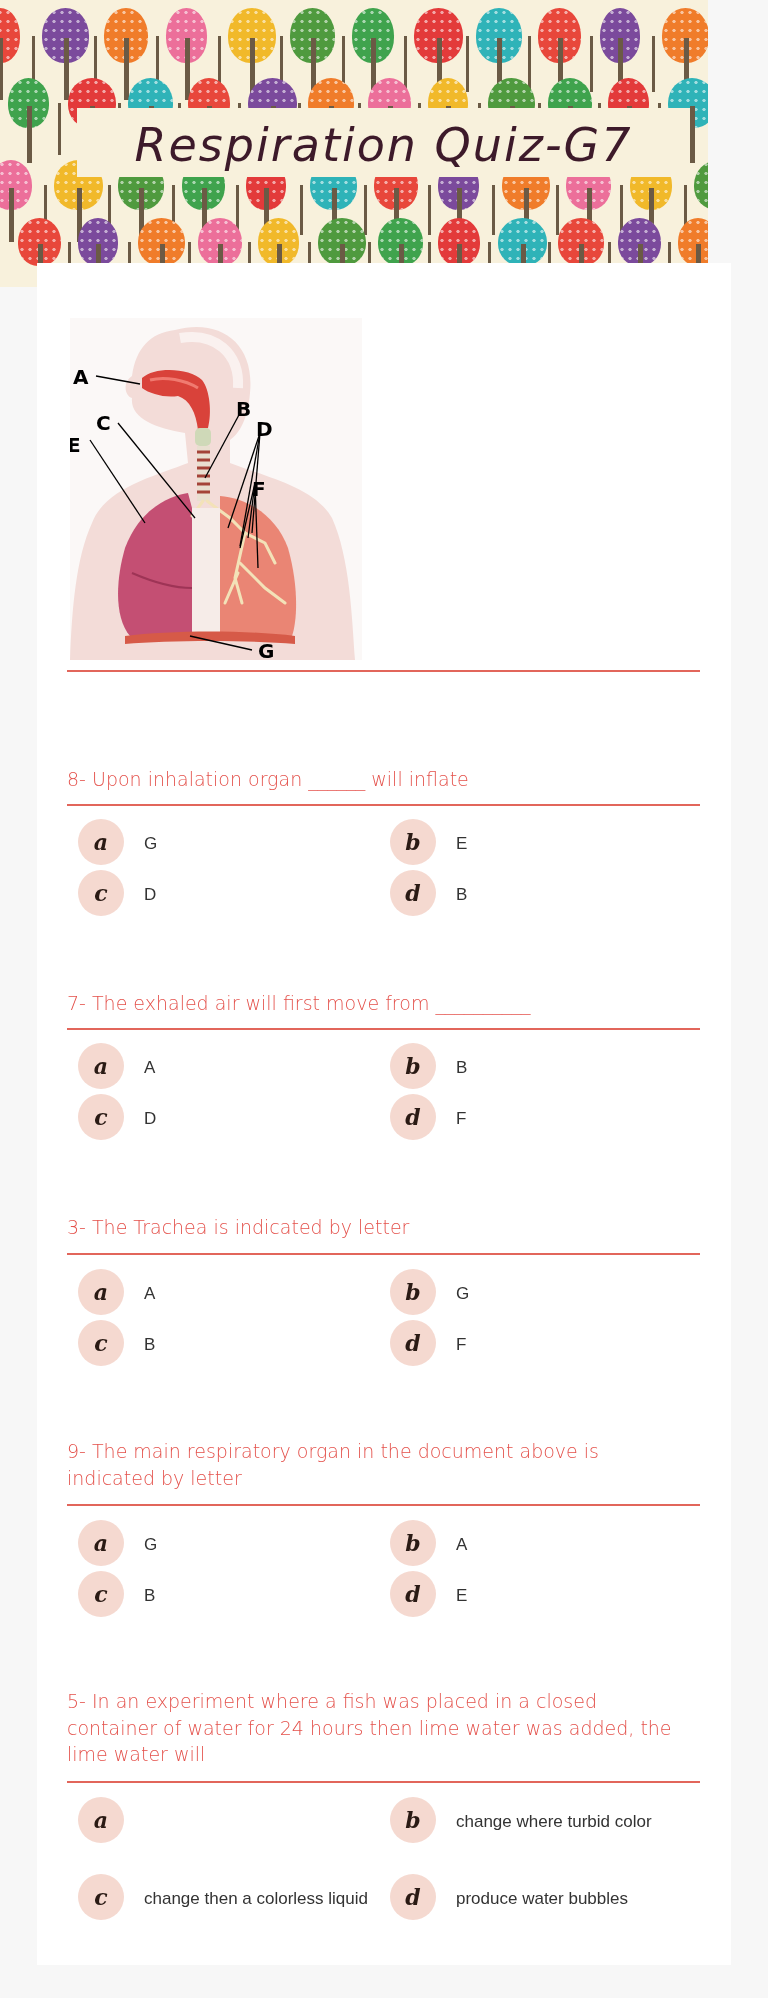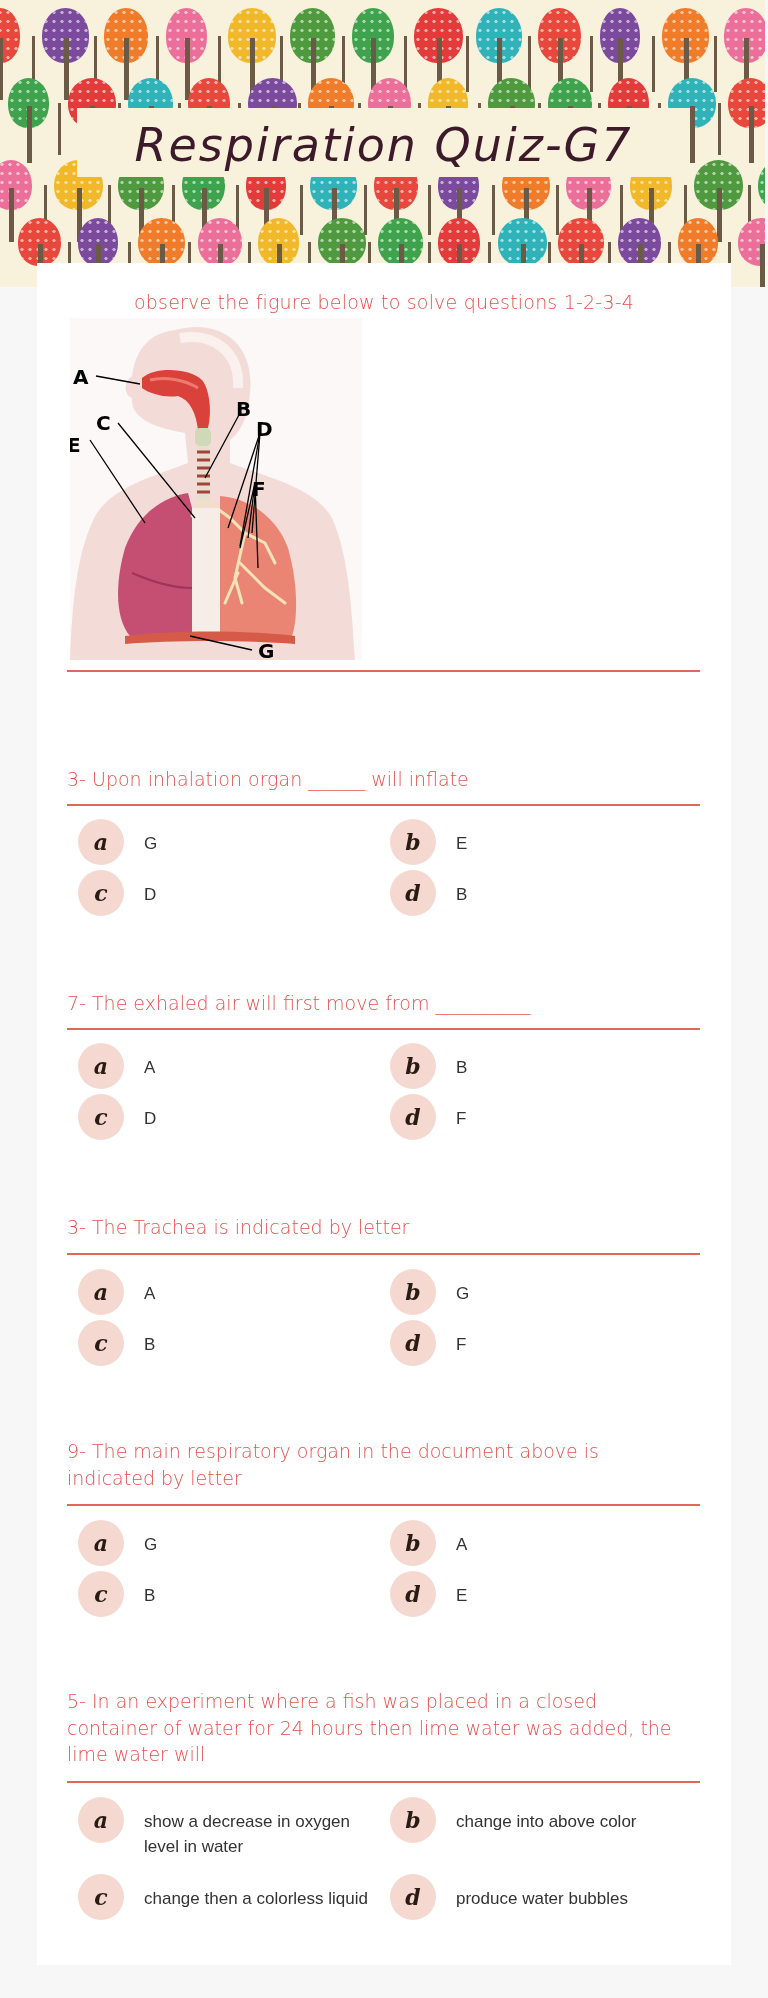--- a/index.html
+++ b/index.html
@@ -1,21 +1,21 @@
 <!DOCTYPE html>
 <html><head>
 <meta charset="utf-8">
 <style>
   * { box-sizing: border-box; margin: 0; padding: 0; }
   html, body { width: 768px; height: 1998px; background: #f7f7f7; overflow: hidden; }
   body { position: relative; font-family: "Liberation Sans", sans-serif; }
 
   
   .banner {
-    position: absolute; left: 0; top: 0; width: 765px; height: 287px;
+    position: absolute; left: 0; top: 0; width: 708px; height: 287px;
     background-color: #f8f1dc; overflow: hidden;
   }
   .tree { position: absolute; }
   .tree .crown { position: absolute; border-radius: 50% 50% 46% 46%; }
   .tree .crown::after {
     content: ""; position: absolute; inset: 0; border-radius: inherit;
     background-image:
       radial-gradient(circle, rgba(255,255,255,0.55) 1.4px, transparent 1.9px);
     background-size: 8px 9px;
   }
@@ -378,21 +378,20 @@
         <div class="crown" style="width: 47px; height: 48px; left: 0px; top: 0px; background: rgb(236, 111, 154);"></div>
         <div class="trunk" style="left: 21.5px; top: 26.4px; height: 52.8px;"></div>
       </div>
     </div>
   <div class="title-box">
     <span class="title-text">Respiration Quiz-G7</span>
   </div>
 </div>
 
 <div class="card">
-  <div class="instruction">observe the figure below to solve questions 1-2-3-4</div>
 
   <div class="figure">
     <svg width="292" height="342" viewBox="0 0 292 342" xmlns="http://www.w3.org/2000/svg">
 
       <path d="M105 12 C 150 0, 185 25, 180 75 C 178 100, 170 115, 160 122 L 160 145 C 200 160, 245 170, 262 200 C 280 240, 282 300, 285 342 L 0 342 C 2 290, 6 240, 22 205 C 35 170, 85 158, 118 145 L 115 115 C 85 110, 60 100, 62 80 C 55 78, 52 65, 62 58 C 66 30, 80 15, 105 12 Z" fill="#f3dcd8"></path>
       <path d="M110 20 C 145 14, 170 35, 168 70" stroke="#ffffff" stroke-width="10" fill="none" opacity="0.6"></path>
 
       <path d="M72 60 C 85 48, 120 50, 132 62 C 140 72, 142 95, 138 110 L 128 112 C 126 95, 120 82, 108 78 C 95 80, 80 76, 72 70 Z" fill="#d9423a"></path>
       <path d="M80 62 C 95 58, 115 62, 128 70" stroke="#f07a70" stroke-width="3" fill="none"></path>
 
@@ -449,21 +448,21 @@
         <text x="-3" y="134">E</text>
         <text x="182" y="178">F</text>
         <text x="188" y="340">G</text>
       </g>
     </svg>
   </div>
 
   <div class="divider" style="top:407px;"></div>
 
   <div id="questions">
-      <div class="question" style="top: 503px;">3- Upon inhalation organ ______ will inflate</div>
+      <div class="question" style="top: 503px;">8- Upon inhalation organ ______ will inflate</div>
       <div class="divider" style="top: 541px;"></div>
       <div class="option" style="left: 41px; top: 556px;">
         <span class="bubble">a</span>
         <span class="opt-text">G</span>
       </div>
       <div class="option" style="left: 353px; top: 556px;">
         <span class="bubble">b</span>
         <span class="opt-text">E</span>
       </div>
       <div class="option" style="left: 41px; top: 607px;">
@@ -525,25 +524,24 @@
         <span class="opt-text">B</span>
       </div>
       <div class="option" style="left: 353px; top: 1308px;">
         <span class="bubble">d</span>
         <span class="opt-text">E</span>
       </div>
       <div class="question" style="top: 1425px;">5- In an experiment where a fish was placed in a closed container of water for 24 hours then lime water was added, the lime water will</div>
       <div class="divider" style="top: 1518px;"></div>
       <div class="option" style="left: 41px; top: 1534px;">
         <span class="bubble">a</span>
-        <span class="opt-text">show a decrease in oxygen level in water</span>
       </div>
       <div class="option" style="left: 353px; top: 1534px;">
         <span class="bubble">b</span>
-        <span class="opt-text">change into above color</span>
+        <span class="opt-text">change where turbid color</span>
       </div>
       <div class="option" style="left: 41px; top: 1611px;">
         <span class="bubble">c</span>
         <span class="opt-text">change then a colorless liquid</span>
       </div>
       <div class="option" style="left: 353px; top: 1611px;">
         <span class="bubble">d</span>
         <span class="opt-text">produce water bubbles</span>
       </div>
     </div>

